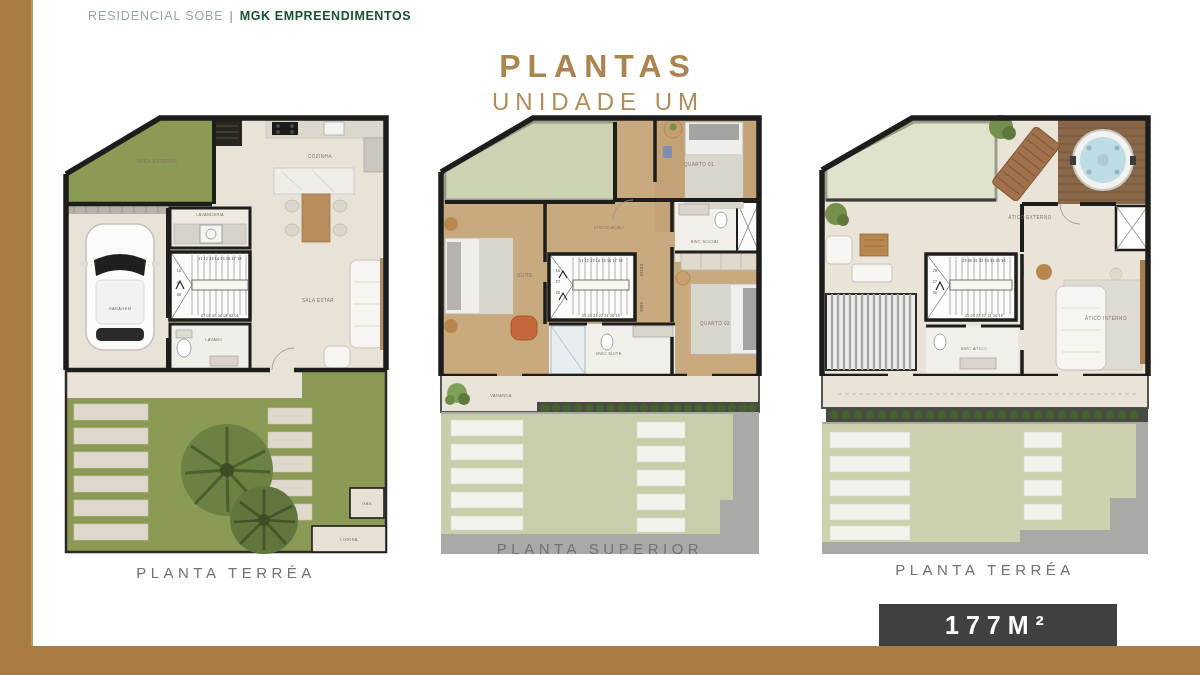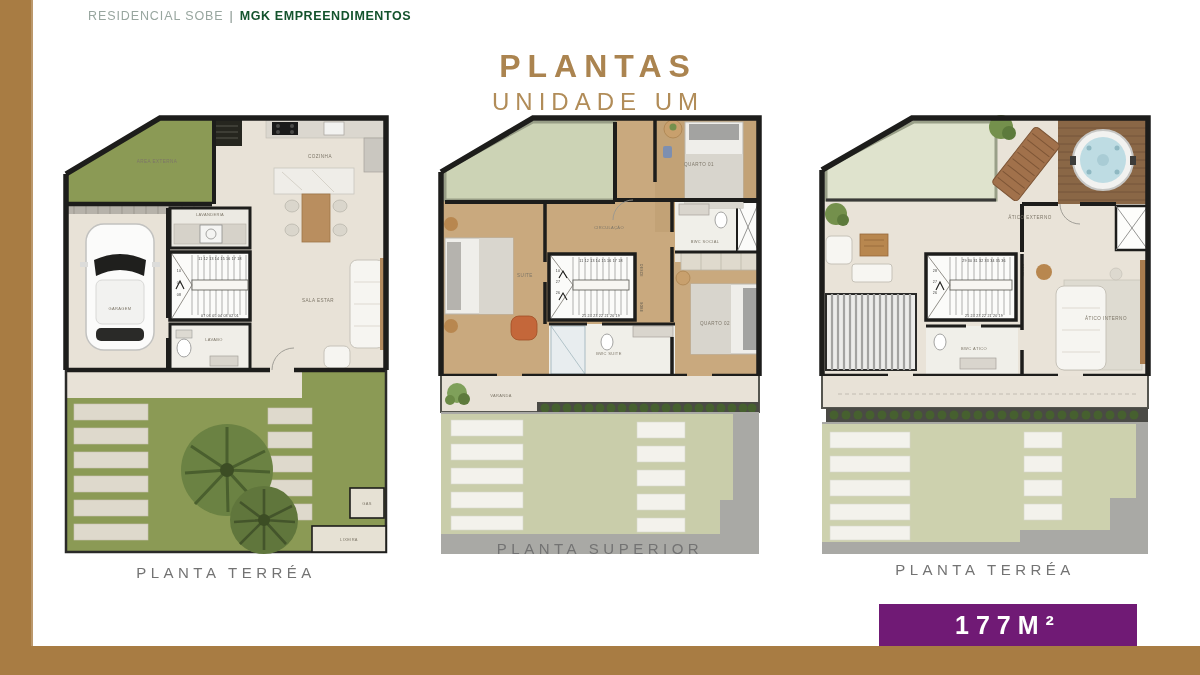--- a/index.html
+++ b/index.html
@@ -17,21 +17,21 @@
   .title .l1{font-size:32px;font-weight:bold;letter-spacing:7px;color:#ab8450;}
   .title .l2{font-size:24px;font-weight:400;letter-spacing:6px;color:#b18c58;margin-top:3px;}
   .plan{position:absolute;}
   .plan-1{left:62px;top:112px;width:328px;height:447px;}
   .plan-2{left:437px;top:112px;width:326px;height:447px;}
   .plan-3{left:818px;top:112px;width:334px;height:447px;}
   .caption{position:absolute;text-align:center;font-size:15px;letter-spacing:4.5px;color:#737373;white-space:nowrap;}
   .cap-1{left:62px;top:564px;width:328px;}
   .cap-2{left:437px;top:540px;width:326px;}
   .cap-3{left:818px;top:561px;width:334px;}
-  .area-badge{position:absolute;left:879px;top:604px;width:258px;height:42px;background:#701a75;
+  .area-badge{position:absolute;left:879px;top:604px;width:238px;height:42px;background:#404040;
         color:#fff;display:flex;align-items:center;justify-content:center;
         font-size:25px;font-weight:bold;letter-spacing:7px;}
   svg{font-family:"Liberation Sans",sans-serif;}
   svg text{fill:#7d7668;}
   .room-lbl{font-size:4.6px;letter-spacing:.45px;fill:#7d7668;}
   .sm-lbl{font-size:4px;letter-spacing:.35px;fill:#7d7668;}
   .stair-num{font-size:3.6px;fill:#3c3c3a;letter-spacing:.2px;}
   .dir-lbl{font-size:3.3px;fill:#55524a;letter-spacing:.3px;}
 </style>
 </head>

